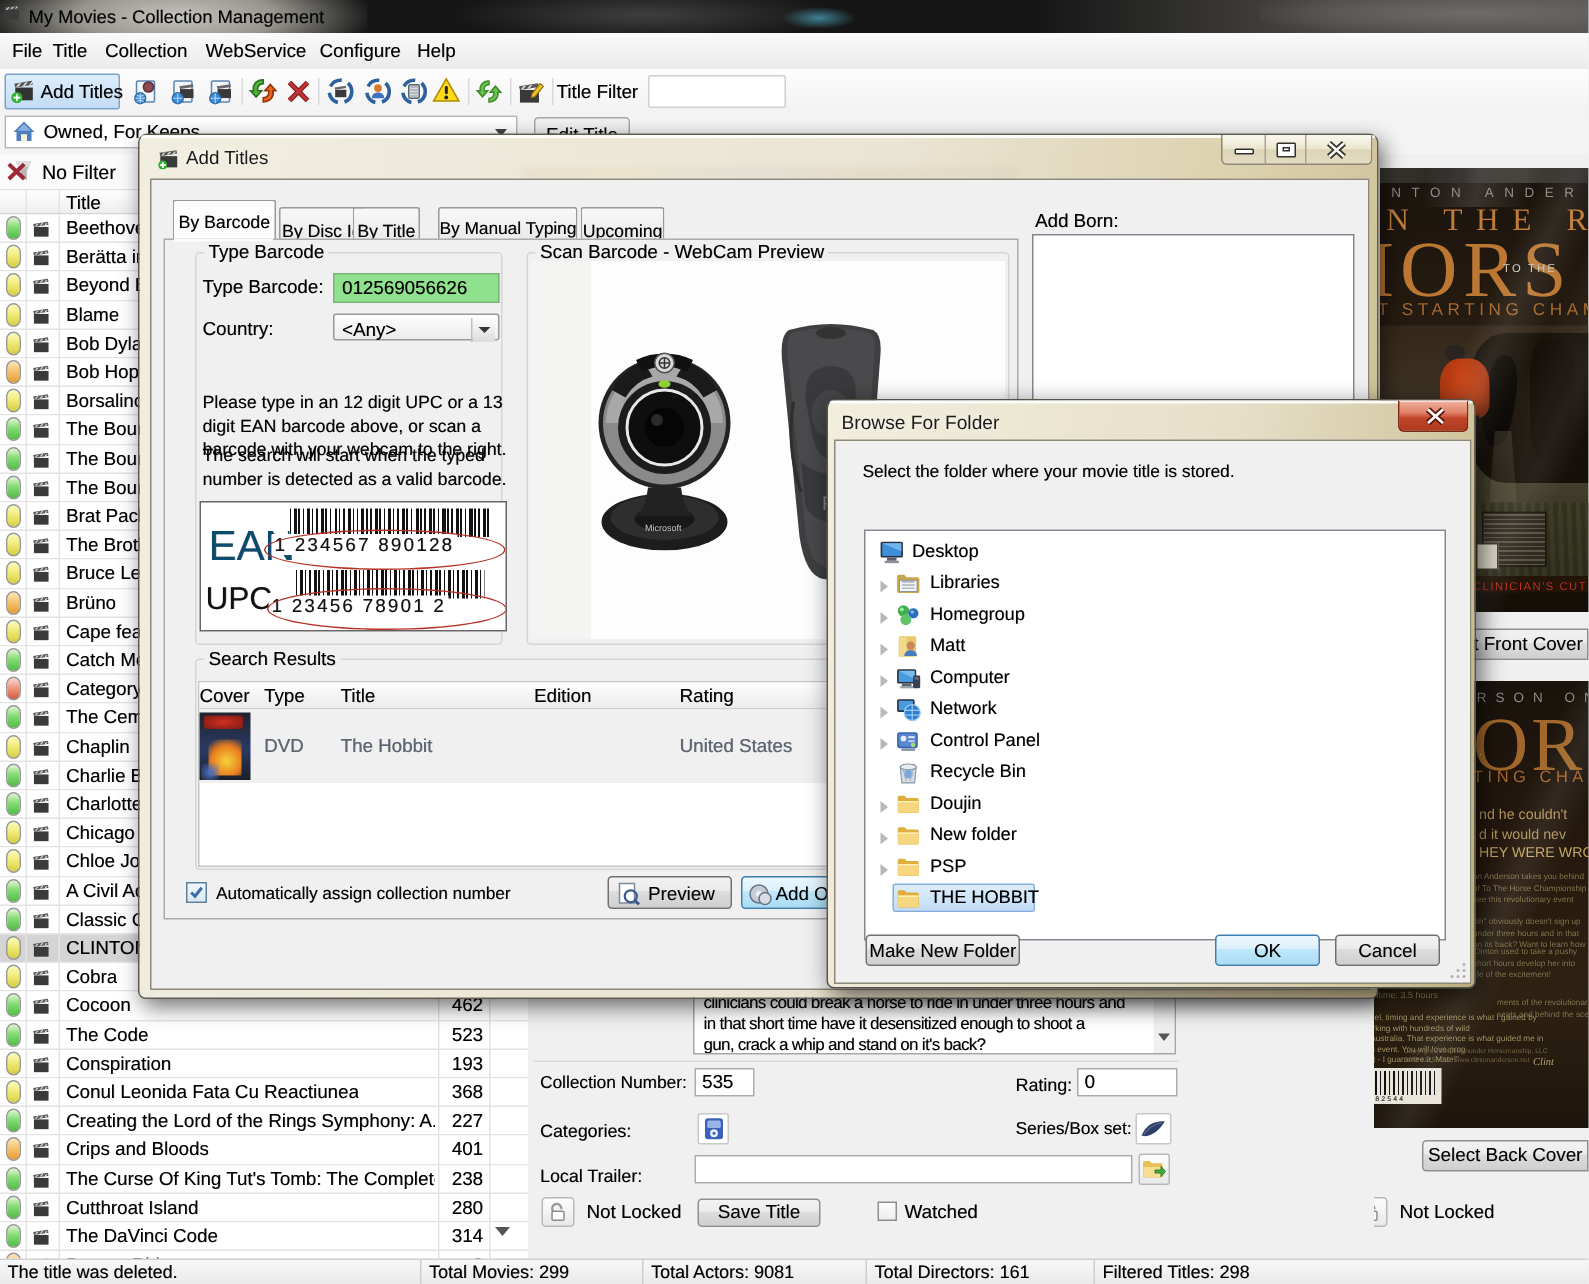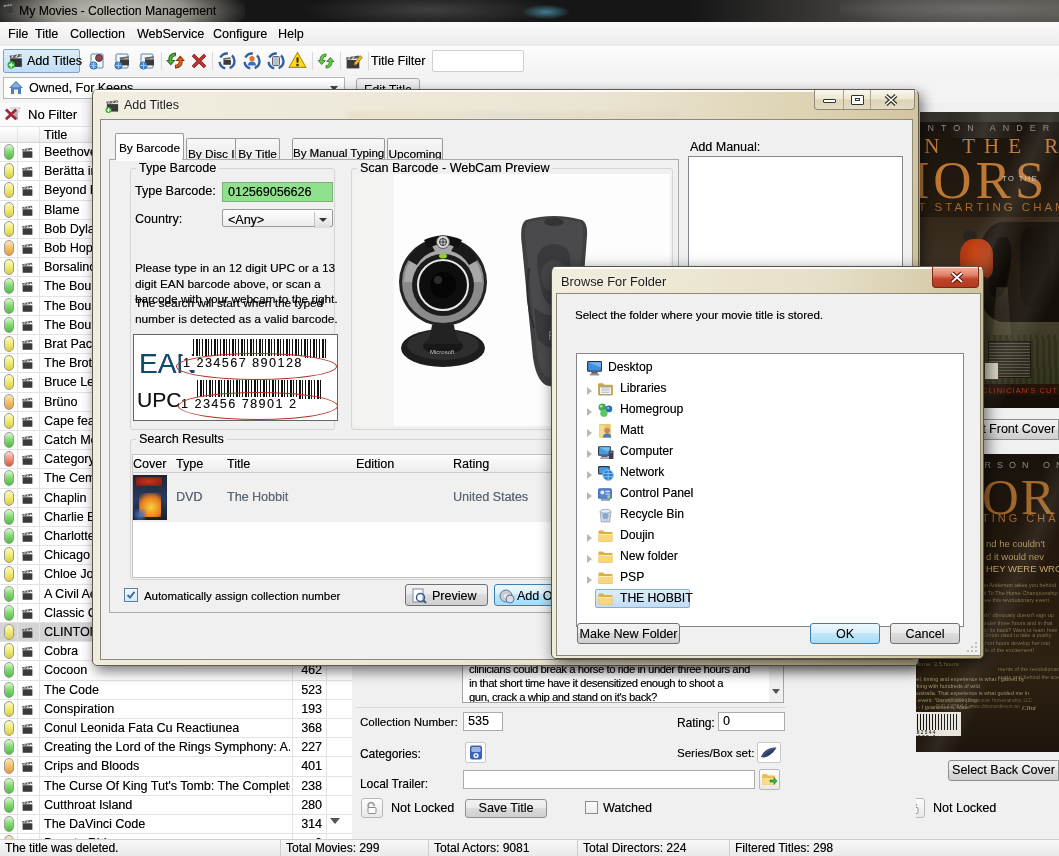--- a/index.html
+++ b/index.html
@@ -565,21 +565,21 @@
 <div class="abs input" style="left:585px;top:801px;width:13px;height:13px;border-color:#8e8e8e;background:linear-gradient(#fcfcfc,#ededed);"></div>
 <div class="abs" style="left:603px;top:801px;">Watched</div>
 
 <div class="abs" style="left:0;top:839px;width:1059px;height:17px;background:linear-gradient(#f7f7f7,#eaeaea);border-top:1px solid #d0d0d0;font-size:12px;">
   <div class="abs" style="left:5px;top:1px;">The title was deleted.</div>
   <div class="abs" style="left:280px;top:0;width:1px;height:16px;background:#cdcdcd;"></div>
   <div class="abs" style="left:286px;top:1px;">Total Movies: 299</div>
   <div class="abs" style="left:428px;top:0;width:1px;height:16px;background:#cdcdcd;"></div>
   <div class="abs" style="left:434px;top:1px;">Total Actors: 9081</div>
   <div class="abs" style="left:577px;top:0;width:1px;height:16px;background:#cdcdcd;"></div>
-  <div class="abs" style="left:583px;top:1px;">Total Directors: 224</div>
+  <div class="abs" style="left:583px;top:1px;">Total Directors: 161</div>
   <div class="abs" style="left:729px;top:0;width:1px;height:16px;background:#cdcdcd;"></div>
   <div class="abs" style="left:735px;top:1px;">Filtered Titles: 298</div>
 </div>
 
 <div class="abs" id="dlgadd" style="left:92px;top:89px;width:827px;height:577px;z-index:10;border:1px solid #5e5a50;border-radius:6px 6px 5px 5px;background:linear-gradient(100deg,#f1eee0,#eae4d3 55%,#dcd1ae 80%,#c8b88e);box-shadow:3px 5px 14px rgba(0,0,0,.55);">
   <div class="abs" style="left:1px;top:0px;width:823px;height:2px;background:rgba(255,255,255,.85);border-radius:6px 6px 0 0;"></div>
   <div class="abs" style="left:255px;top:22px;width:330px;height:7px;background:linear-gradient(90deg,rgba(200,120,80,.10),rgba(225,205,120,.14) 20%,rgba(150,160,190,.10) 45%,rgba(190,150,100,.12) 70%,rgba(160,160,150,.08));filter:blur(2.5px);"></div>
   <svg class="abs" style="left:12px;top:8px" width="15" height="15">
       <use href="#clap"></use>
       <circle cx="3.5" cy="12" r="3" fill="#2fb12f"></circle>
@@ -714,21 +714,21 @@
     </div>
     <div class="abs btnb" style="left:393px;top:464px;width:88px;height:22px;">
       <svg class="abs" style="left:4px;top:3px" width="16" height="16" viewBox="0 0 16 16">
           <circle cx="7" cy="8" r="6" fill="#c8ccd4" stroke="#6a7488"></circle>
           <circle cx="7" cy="8" r="2" fill="#eef0f4"></circle>
           <circle cx="11" cy="11" r="4" fill="#d8dce4" stroke="#6a7488"></circle>
         </svg>
       <div class="abs" style="left:22px;top:4px;">Add On...</div>
     </div>
 
-    <div class="abs" style="left:589px;top:20px;">Add Manual:</div>
+    <div class="abs" style="left:589px;top:20px;">Add Born:</div>
     <div class="abs" style="left:587px;top:36px;width:215px;height:486px;background:#fff;border:1px solid #828790;"></div>
   </div>
 </div>
 
 <div class="abs" id="dlgbrowse" style="left:551px;top:266px;width:433px;height:393px;z-index:20;border:1px solid #55524a;border-radius:6px 6px 5px 5px;background:linear-gradient(100deg,#f2eedd,#e6dfc8 55%,#d2c6a0 85%,#bcab80);box-shadow:3px 5px 16px rgba(0,0,0,.6);">
   <div class="abs" style="left:1px;top:0px;width:429px;height:2px;background:rgba(255,255,255,.9);border-radius:6px 6px 0 0;"></div>
   <div class="abs" style="left:9px;top:7px;font-size:12.8px;color:#1a1a1a;text-shadow:0 0 6px #fff;">Browse For Folder</div>
 
   <div class="abs" style="left:380px;top:0px;width:47px;height:21px;background:linear-gradient(#f0b4a0,#e08268 40%,#c04428 60%,#b03a20);border:1px solid #7a2a16;border-top:none;border-radius:0 0 4px 4px;box-shadow:inset 0 1px 0 rgba(255,255,255,.6);">
     <svg class="abs" style="left:15px;top:4px" width="18" height="13" viewBox="0 0 18 13">

